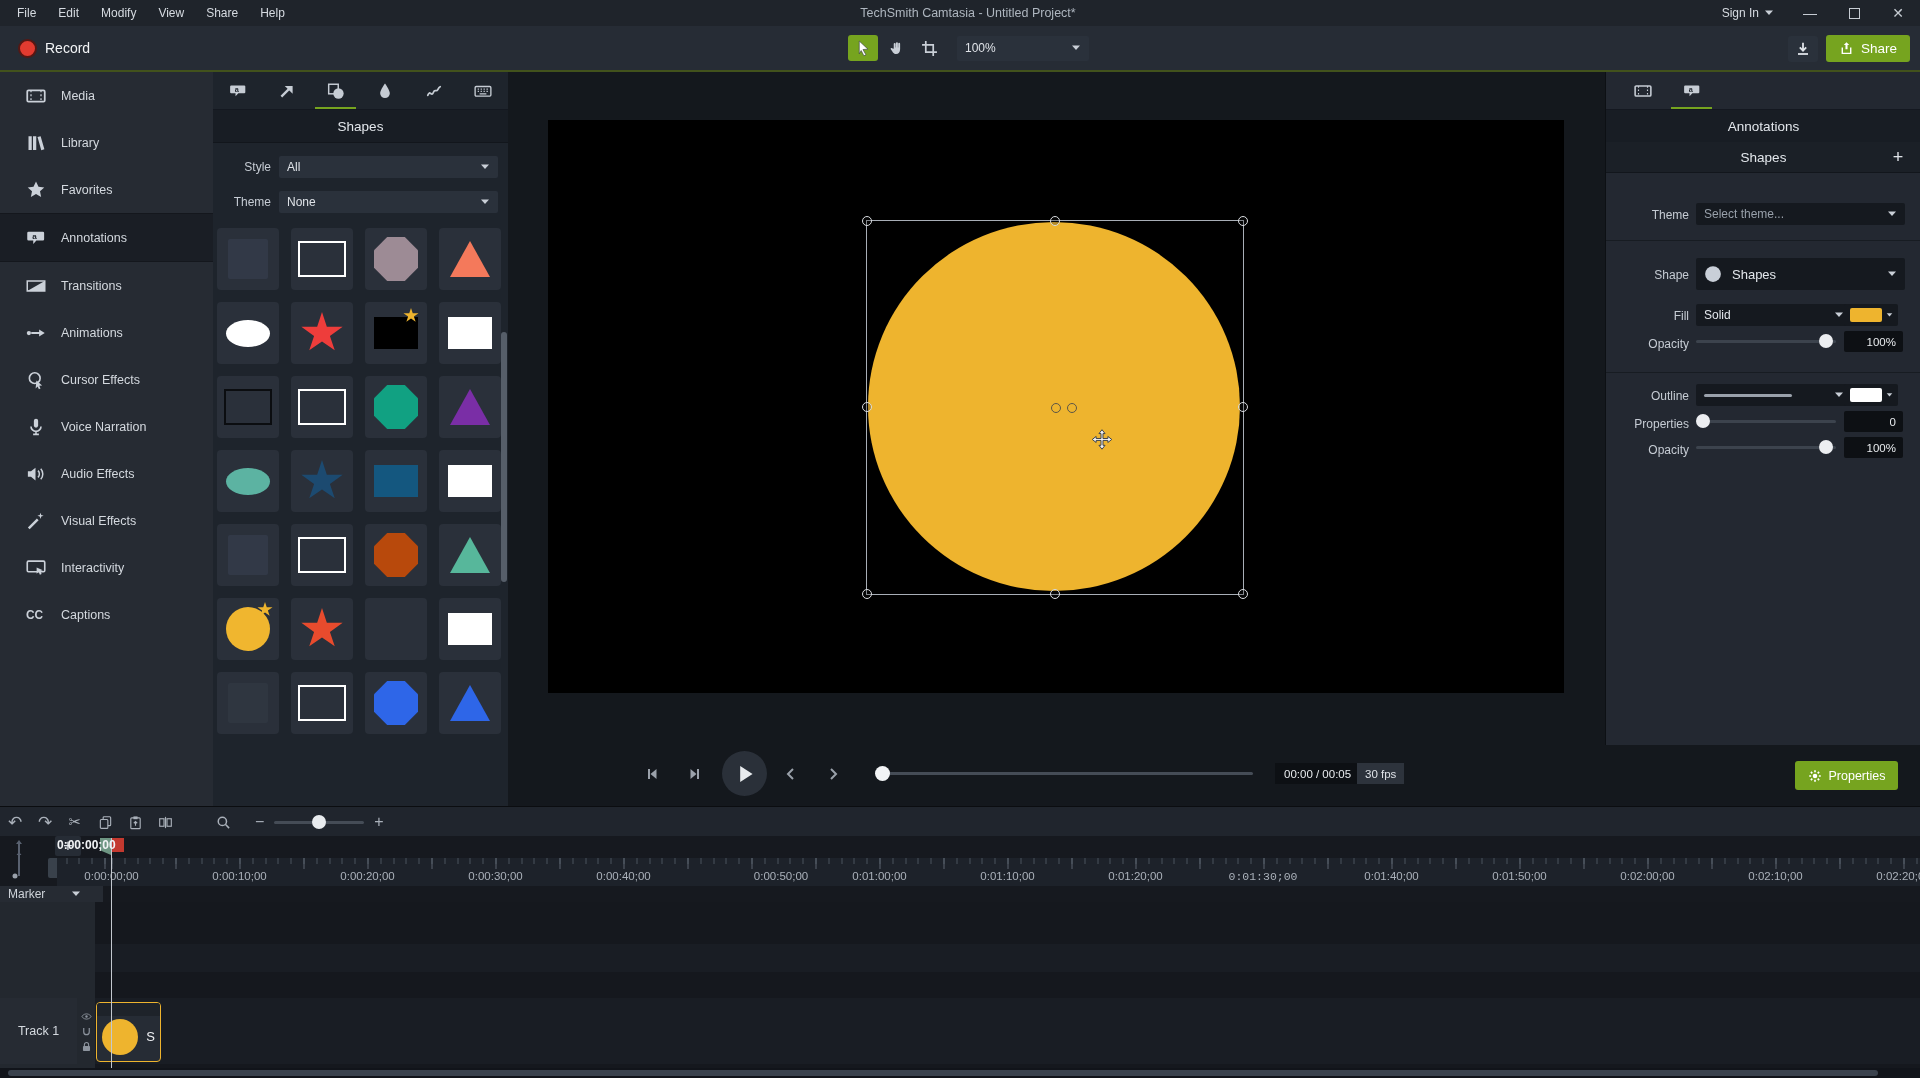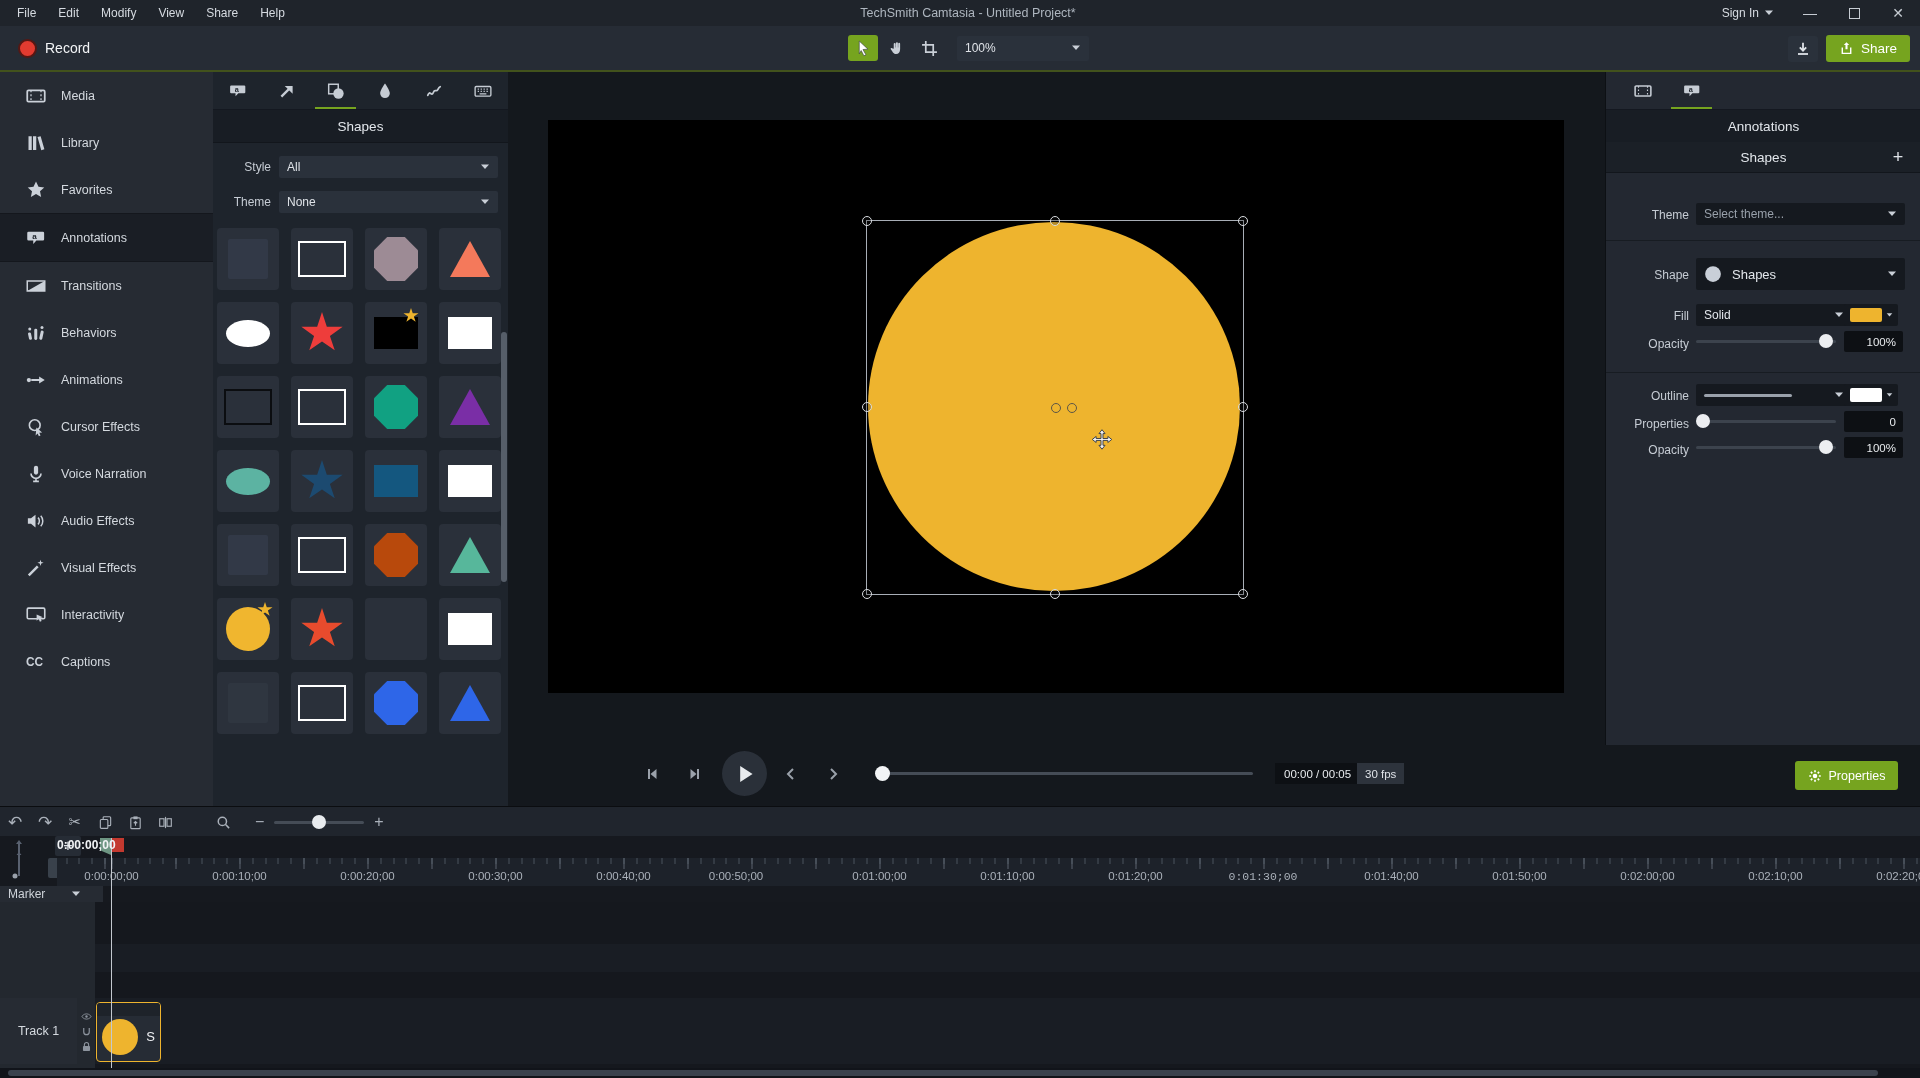--- a/index.html
+++ b/index.html
@@ -276,32 +276,20 @@
           <svg viewBox="0 0 16 16">
             <rect x="1" y="4" width="14" height="8" stroke="currentColor" fill="none" stroke-width="1.2"></rect>
             <path d="M15 4v8H1z" fill="currentColor"></path>
           </svg>
         </span>
         <span class="sb-label">Transitions</span>
       </div>
       <div class="sb-item">
         <span class="icon sb-icon">
           <svg viewBox="0 0 16 16" fill="currentColor">
-            <rect x="2" y="7.5" width="2.4" height="6" rx="1.1" transform="rotate(-12 3.2 10.5)"></rect>
-            <rect x="6.6" y="4.5" width="2.4" height="9" rx="1.1"></rect>
-            <rect x="11.2" y="6" width="2.4" height="7.5" rx="1.1" transform="rotate(12 12.4 9.7)"></rect>
-            <circle cx="3" cy="4.8" r="1.2"></circle>
-            <circle cx="12.8" cy="3.6" r="1.2"></circle>
-          </svg>
-        </span>
-        <span class="sb-label">Behaviors</span>
-      </div>
-      <div class="sb-item">
-        <span class="icon sb-icon">
-          <svg viewBox="0 0 16 16" fill="currentColor">
             <circle cx="2.3" cy="8" r="1.7"></circle>
             <path d="M4.2 7.2h6.3V5.2L15 8l-4.5 2.8V8.8H4.2z"></path>
           </svg>
         </span>
         <span class="sb-label">Animations</span>
       </div>
       <div class="sb-item">
         <span class="icon sb-icon">
           <svg viewBox="0 0 16 16">
             <circle cx="7" cy="6.5" r="4.3" stroke="currentColor" fill="none" stroke-width="1.3"></circle>
@@ -780,21 +768,21 @@
     </div>
     <div id="ruler">
       <div id="ticks-minor"></div>
       <div id="ticks-major"></div>
       <div id="ruler-labels">
           <span class="ruler-label" style="left: 54.5px;">0:00:00;00</span>
           <span class="ruler-label" style="left: 182.5px;">0:00:10;00</span>
           <span class="ruler-label" style="left: 310.5px;">0:00:20;00</span>
           <span class="ruler-label" style="left: 438.5px;">0:00:30;00</span>
           <span class="ruler-label" style="left: 566.5px;">0:00:40;00</span>
-          <span class="ruler-label" style="left: 679px;">0:00:50;00</span>
+          <span class="ruler-label" style="left: 724px;">0:00:50;00</span>
           <span class="ruler-label" style="left: 822.5px;">0:01:00;00</span>
           <span class="ruler-label" style="left: 950.5px;">0:01:10;00</span>
           <span class="ruler-label" style="left: 1078.5px;">0:01:20;00</span>
           <span class="ruler-label" style="left: 1206px; font-family: Liberation Mono, monospace;">0:01:30;00</span>
           <span class="ruler-label" style="left: 1334.5px;">0:01:40;00</span>
           <span class="ruler-label" style="left: 1462.5px;">0:01:50;00</span>
           <span class="ruler-label" style="left: 1590.5px;">0:02:00;00</span>
           <span class="ruler-label" style="left: 1718.5px;">0:02:10;00</span>
           <span class="ruler-label" style="left: 1846.5px;">0:02:20;00</span>
         </div>

